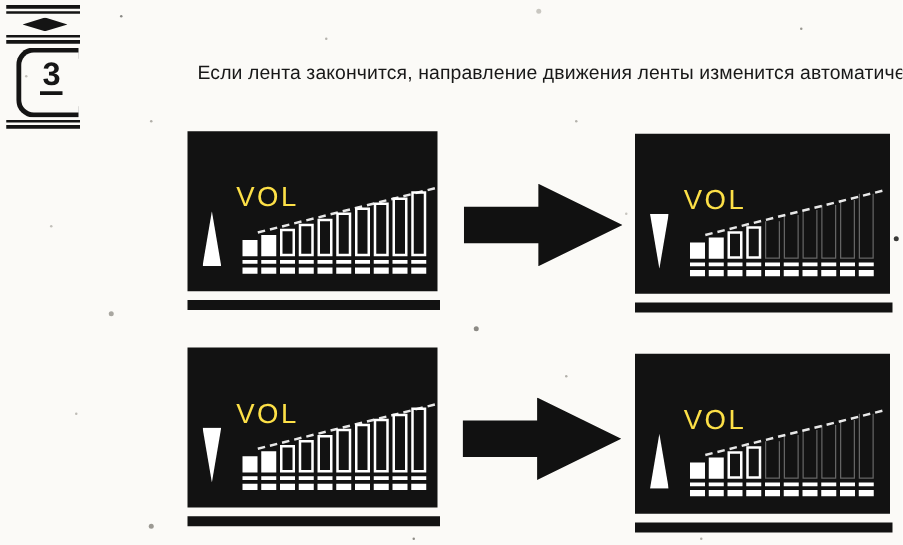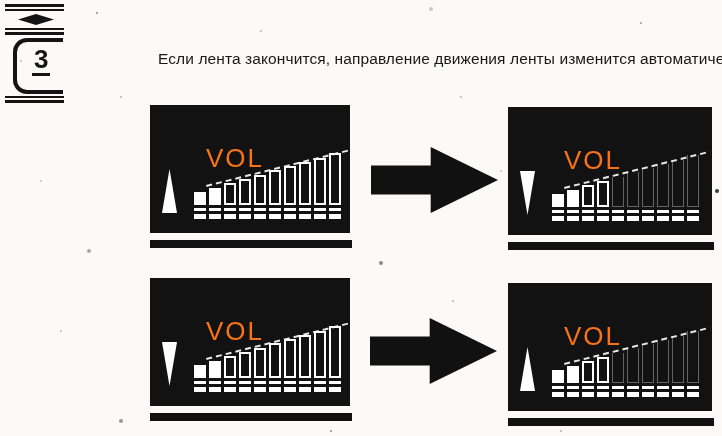--- a/index.html
+++ b/index.html
@@ -65,22 +65,22 @@
   .c-tl .screen,.c-bl .screen{width:200px;}
   .c-tr .screen,.c-br .screen{width:204px;}
   .screen-underline{height:8px;background:#121212;margin-top:7px;}
   .c-tl .screen-underline,.c-bl .screen-underline{width:202px;}
   .c-tr .screen-underline,.c-br .screen-underline{width:206px;}
   
   .tri{position:absolute;left:12px;top:64px;width:15px;height:44px;background:#ffffff;}
   .tri.up{clip-path:polygon(50% 0,100% 100%,0 100%);}
   .tri.down{clip-path:polygon(0 0,100% 0,50% 100%);}
   .vol{
-    position:absolute;left:56px;top:42px;
-    color:#f97316;font-size:26px;font-weight:normal;letter-spacing:2px;line-height:22px;
+    position:absolute;left:39px;top:42px;
+    color:#fde047;font-size:22px;font-weight:normal;letter-spacing:2px;line-height:22px;
   }
   .ramp{
     position:absolute;left:56px;top:80px;width:146px;height:0;
     border-top:2px dashed rgba(255,255,255,0.9);
     transform:rotate(-14deg);transform-origin:0 0;
   }
   .bars{
     position:absolute;left:44px;bottom:14px;height:70px;
     display:flex;align-items:flex-end;gap:3px;
   }

